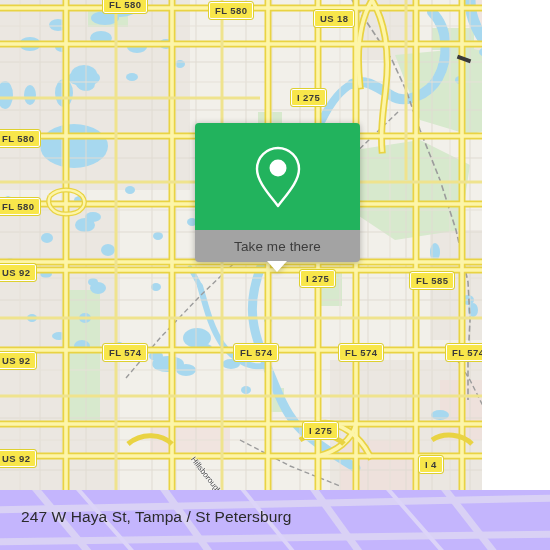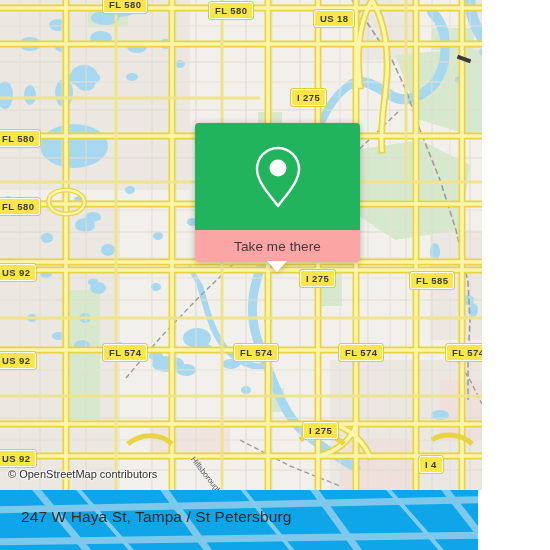--- a/index.html
+++ b/index.html
@@ -38,41 +38,41 @@
     border-radius:4px;overflow:visible;
     filter:drop-shadow(0 1px 3px rgba(0,0,0,.28));
   }
   .card-green{
     position:absolute;left:0;top:0;width:165px;height:107px;
     background:#22b35d;border-radius:4px 4px 0 0;
     display:flex;align-items:center;justify-content:center;
   }
   .card-white{
     position:absolute;left:0;top:107px;width:165px;height:32px;
-    background:#fca5a5;border-radius:0 0 4px 4px;
+    background:#a3a3a3;border-radius:0 0 4px 4px;
     display:flex;align-items:center;justify-content:center;
   }
   .card-white span{font-size:13.5px;color:#3c3c3c;letter-spacing:.1px;}
   .card-tip{
     position:absolute;left:72px;top:138px;width:0;height:0;
     border-left:10px solid transparent;border-right:10px solid transparent;
     border-top:11px solid #ffffff;
   }
   .pin-svg{display:block;}
 
   
   .attrib{
     position:absolute;left:8px;top:468px;font-size:11px;color:#2f2f2f;
     text-shadow:0 0 3px #fff,0 0 3px #fff,0 0 3px #fff,0 0 3px #fff;
   }
 
   
   .footer{
-    position:absolute;left:0;top:490px;width:478px;height:60px;
-    background:#0ea5e9;overflow:hidden;
+    position:absolute;left:0;top:490px;width:550px;height:60px;
+    background:#c4b5fd;overflow:hidden;
   }
   .footer-wm{position:absolute;inset:0;opacity:.5;}
   .footer-title{
     position:absolute;left:21px;top:18px;font-size:15.5px;color:#2b2b2b;
     letter-spacing:.1px;
   }
 </style>
 </head>
 <body>
 
@@ -309,21 +309,20 @@
           <path d="M28 5 C16.4 5 7 14.4 7 26 C7 38 18 50 28 63 C38 50 49 38 49 26 C49 14.4 39.6 5 28 5 Z" fill="none" stroke="#ffffff" stroke-width="2.4" stroke-linejoin="round"></path>
           <circle cx="28" cy="25" r="8.5" fill="#ffffff"></circle>
         </svg>
       </div>
       <div class="card-white">
         <span>Take me there</span>
       </div>
       <div class="card-tip"></div>
     </div>
 
-    <div class="attrib">© OpenStreetMap contributors</div>
   </div>
 
   <div class="footer">
     <svg class="footer-wm" width="550" height="60" viewBox="0 0 550 60">
       <g stroke="#eeeeee" stroke-width="7" fill="none">
         <path d="M20 -20 L95 70"></path>
         <path d="M150 -20 L215 70"></path>
         <path d="M300 -20 L365 70"></path>
         <path d="M430 -20 L500 70"></path>
         <path d="M-10 20 L560 8"></path>

